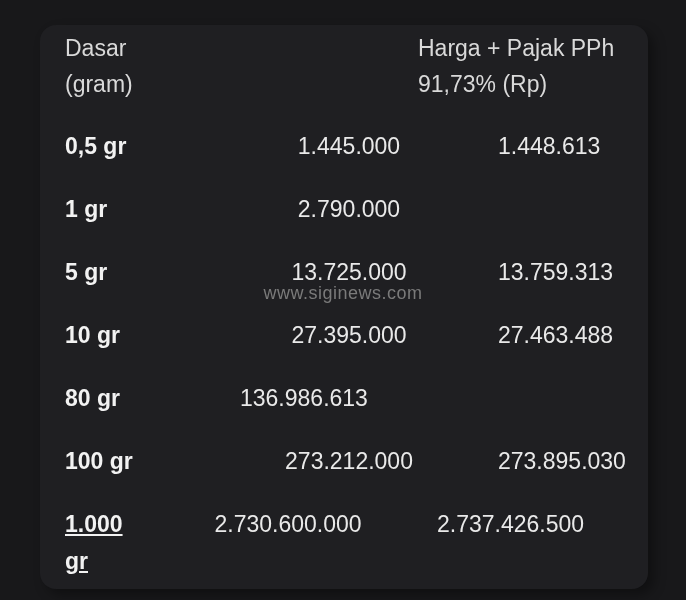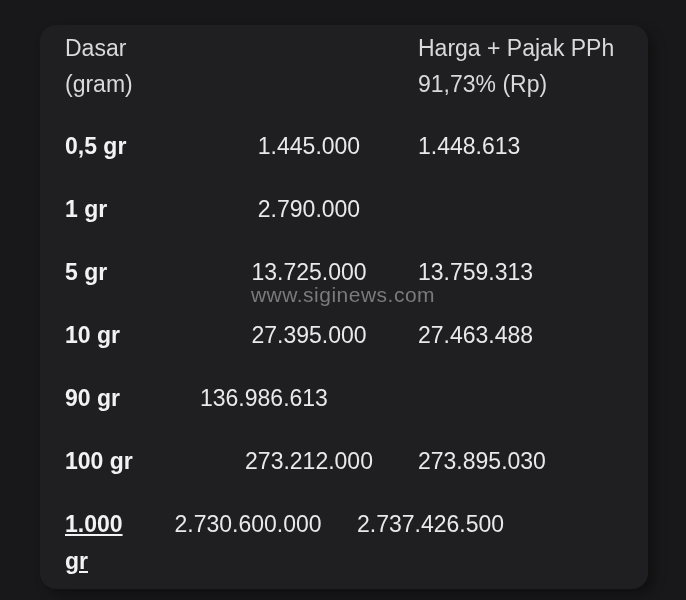--- a/index.html
+++ b/index.html
@@ -41,20 +41,21 @@
   }
   .col-w{ width:135px; }
   .col-base{ width:218px; }
   .col-tax{ flex:1; }
   .header-cell span{ display:block; }
   .table-row{
     display:flex;
     height:63px;
     align-items:center;
     font-size:23px;
+    gap:40px;
   }
   .table-row:last-child{
     height:96px;
     align-items:flex-start;
     padding-top:13px;
   }
   .table-row:last-child .cell{ line-height:37px; }
   .cell-weight{
     width:135px;
     font-weight:700;
@@ -70,21 +71,21 @@
   .cell-tax{
     flex:1;
     font-weight:400;
     color:var(--number_text);
   }
   .watermark{
     position:absolute;
     top:283px; left:0;
     width:686px;
     text-align:center;
-    font-size:21px;
+    font-size:18px;
     letter-spacing:0.5px;
     color:var(--watermark_text);
     z-index:5;
     pointer-events:none;
   }
 </style>
 </head>
 <body>
 
 <div class="card">
@@ -119,21 +120,21 @@
     <div class="cell cell-tax">13.759.313</div>
   </div>
 
   <div class="table-row">
     <div class="cell cell-weight">10 gr</div>
     <div class="cell cell-base">27.395.000</div>
     <div class="cell cell-tax">27.463.488</div>
   </div>
 
   <div class="table-row">
-    <div class="cell cell-weight">90 gr</div>
+    <div class="cell cell-weight">80 gr</div>
     <div class="cell cell-tax">136.986.613</div>
   </div>
 
   <div class="table-row">
     <div class="cell cell-weight">100 gr</div>
     <div class="cell cell-base">273.212.000</div>
     <div class="cell cell-tax">273.895.030</div>
   </div>
 
   <div class="table-row">

